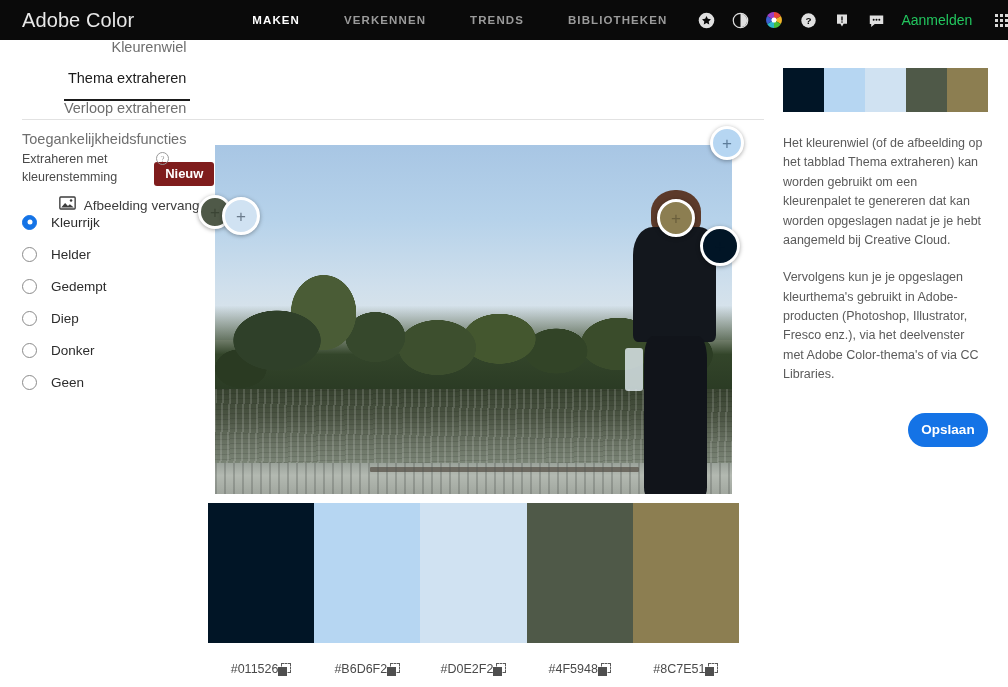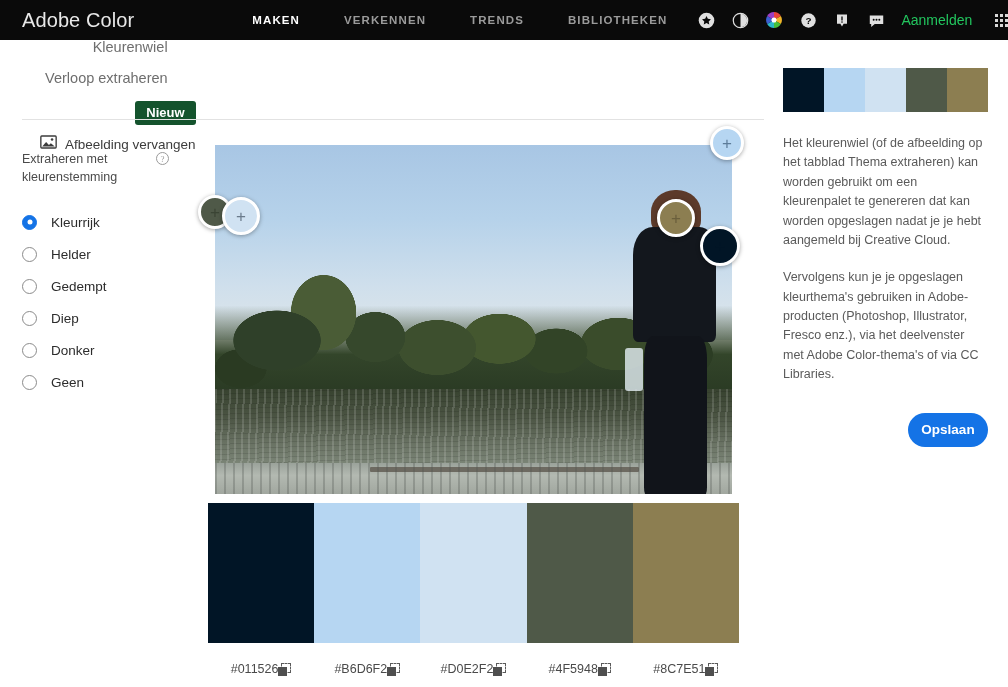--- a/index.html
+++ b/index.html
@@ -49,21 +49,21 @@
   .tab {
     font-size: 14.5px; color: #6e6e6e; padding: 0 0 16px 0; margin-right: 28px;
     white-space: nowrap; cursor: pointer; position: relative; line-height: 1;
   }
   .tab.active { color: #1b1b1b; }
   .tab.active::after {
     content: ""; position: absolute; left: -4px; right: -4px; bottom: 0;
     height: 2px; background: #1b1b1b;
   }
   .newbadge {
-    background: #14532d; color: #fff; font-size: 13px; font-weight: bold;
+    background: #7f1d1d; color: #fff; font-size: 13px; font-weight: bold;
     border-radius: 3px; padding: 5px 11px; margin-bottom: 10px; cursor: pointer;
     line-height: 1.1;
   }
   .replace {
     display: flex; align-items: center; gap: 8px; margin-left: 18px;
     margin-bottom: 12px; cursor: pointer;
   }
   .replace-label { font-size: 13.5px; color: #3c3c3c; white-space: nowrap; }
   .tabrule {
     position: absolute; top: 119px; left: 22px; width: 742px; height: 1px;
@@ -279,21 +279,23 @@
           <i></i>
         </span>
     </div>
 
   </div>
 </div>
 
 <div class="tabbar">
   <div class="tabs">
     <div class="tab">Kleurenwiel</div>
+    <div class="tab active">Thema extraheren</div>
     <div class="tab">Verloop extraheren</div>
+    <div class="tab">Toegankelijkheidsfuncties</div>
     <div class="newbadge">Nieuw</div>
     <div class="replace">
       <span>
         <svg width="17" height="14" viewBox="0 0 20 16">
             <rect x="1" y="1" width="18" height="14" rx="1" fill="none" stroke="#3c3c3c" stroke-width="1.6"></rect>
             <circle cx="14.2" cy="5" r="1.5" fill="#3c3c3c"></circle>
             <path d="M2.6 13.4l4.6-5.4 3.3 3.6 2.3-2.2 4.6 4z" fill="#3c3c3c"></path>
           </svg>
       </span>
       <span class="replace-label">Afbeelding vervangen</span>
@@ -412,15 +414,15 @@
 
 <div class="rightpanel">
   <div class="mini" id="minipalette">
       <div style="background: rgb(1, 21, 38);"></div>
       <div style="background: rgb(182, 214, 242);"></div>
       <div style="background: rgb(208, 226, 242);"></div>
       <div style="background: rgb(79, 89, 72);"></div>
       <div style="background: rgb(140, 126, 81);"></div>
     </div>
   <div class="rp-text">Het kleurenwiel (of de afbeelding op het tabblad Thema extraheren) kan worden gebruikt om een kleurenpalet te genereren dat kan worden opgeslagen nadat je je hebt aangemeld bij Creative Cloud.</div>
-  <div class="rp-text second">Vervolgens kun je je opgeslagen kleurthema's gebruiken in Adobe-producten (Photoshop, Illustrator, Fresco enz.), via het deelvenster met Adobe Color-thema's of via CC Libraries.</div>
+  <div class="rp-text second">Vervolgens kun je je opgeslagen kleurthema's gebruikt in Adobe-producten (Photoshop, Illustrator, Fresco enz.), via het deelvenster met Adobe Color-thema's of via CC Libraries.</div>
   <button class="savebtn">Opslaan</button>
 </div>
 
 </body></html>

